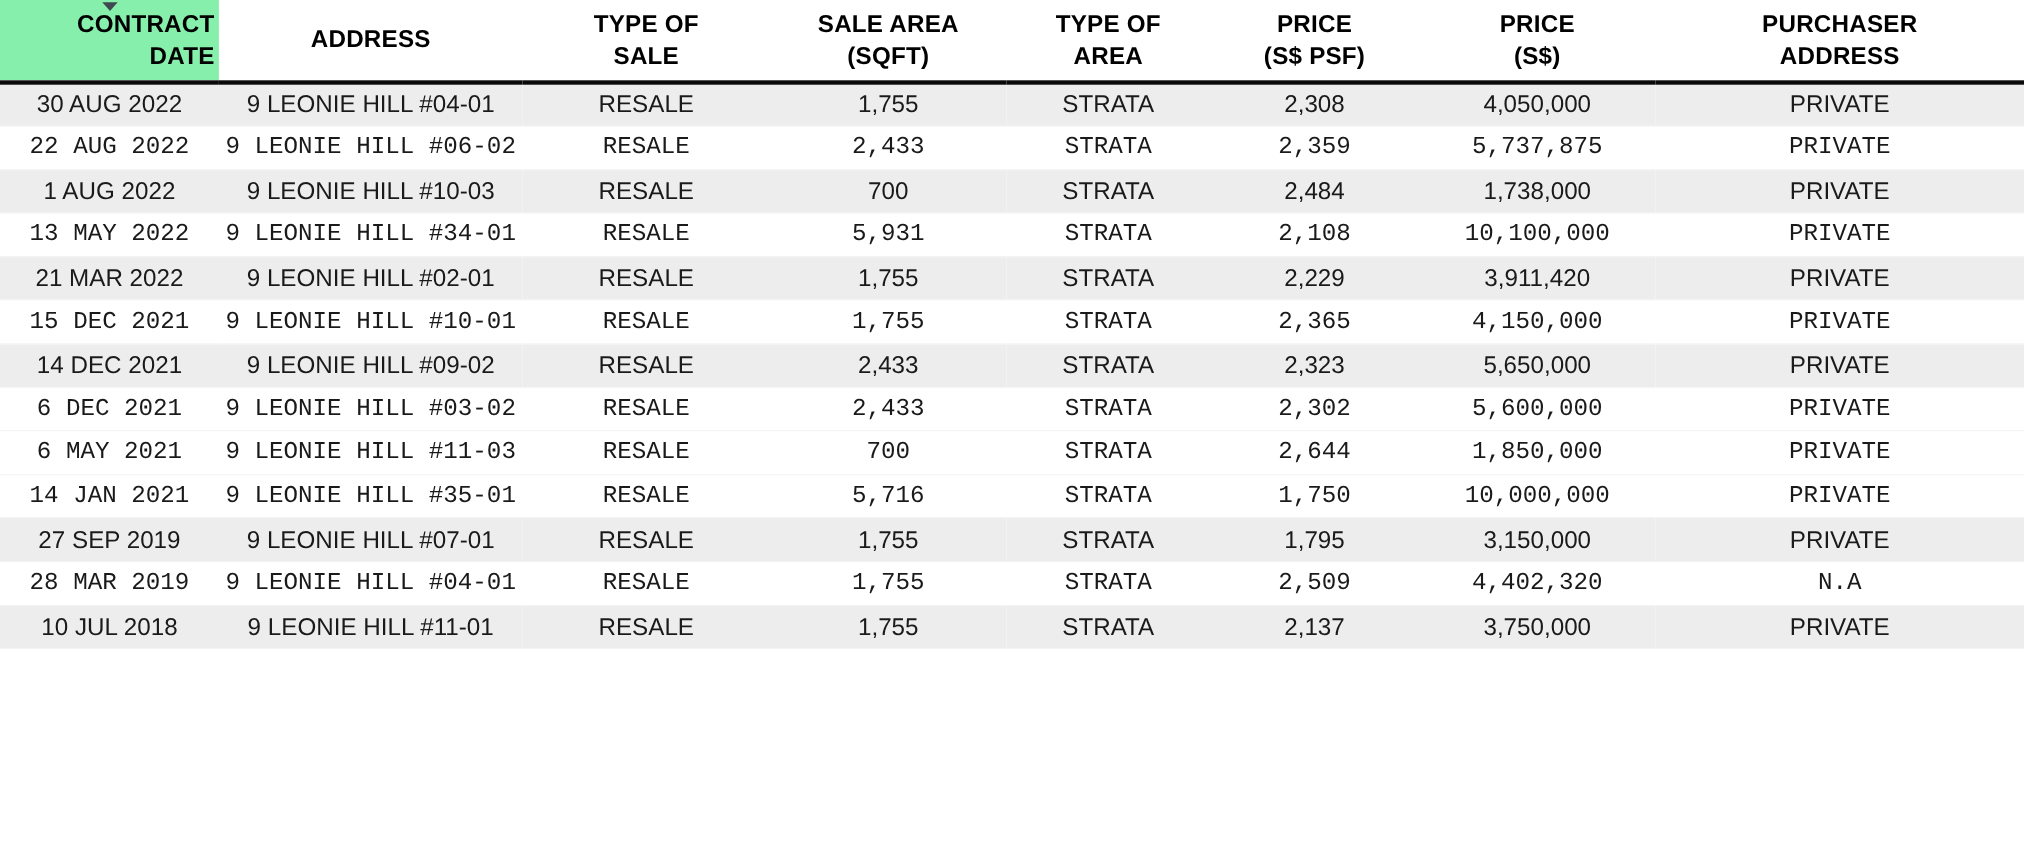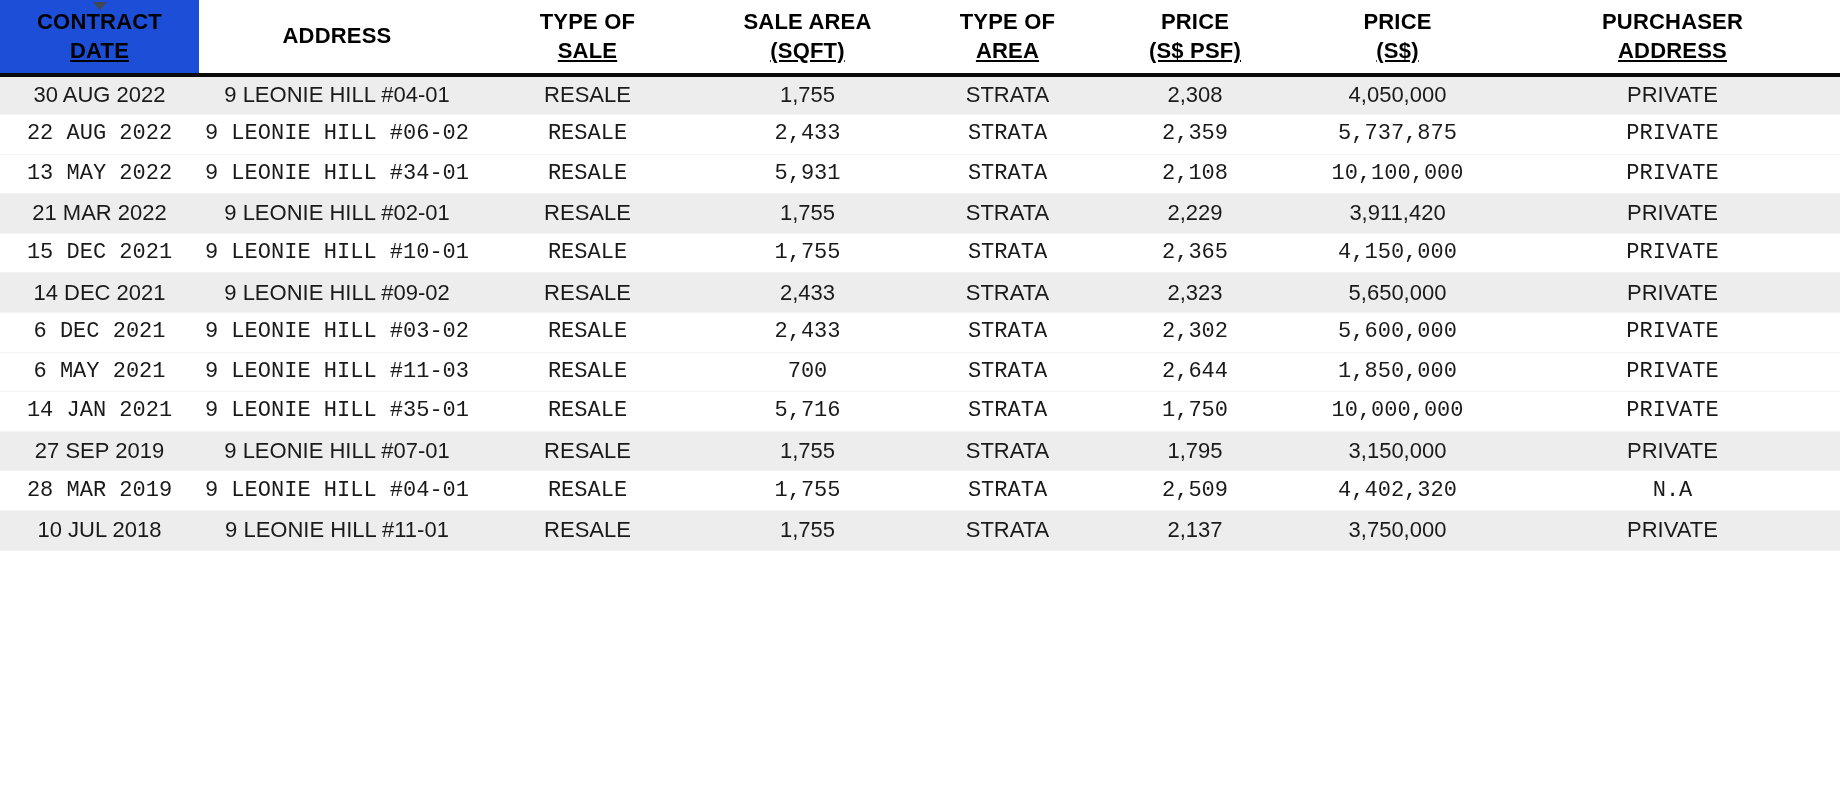--- a/index.html
+++ b/index.html
@@ -43,37 +43,38 @@
     font-size: 22px;
     line-height: 1.28;
     letter-spacing: 0.2px;
     color: #000000;
     background: #ffffff;
     border-bottom: 4px solid #0a0a0a;
     box-sizing: border-box;
     white-space: pre-line;
   }
   thead th.sorted {
-    background: #1d4ed8;
+    background: #86efac;
     position: relative;
+    text-align: right;
   }
   .sort-caret {
     position: absolute;
     top: 2px;
     left: 50%;
     transform: translateX(-50%);
     width: 0;
     height: 0;
     border-left: 7px solid transparent;
     border-right: 7px solid transparent;
     border-top: 8px solid #404852;
   }
 
   .hdr-line1 { display: block; }
-  .hdr-line2 { display: block; text-decoration: underline; }
+  .hdr-line2 { display: block; }
 
   
   tbody tr.data-row {
     height: 39.6px;
   }
   tbody tr.data-row.stripe > td {
     background: #ededed;
   }
   tbody tr.data-row.plain > td {
     background: #ffffff;
@@ -142,20 +143,30 @@
         <tr class="data-row plain">
           <td>22 AUG 2022</td>
           <td>9 LEONIE HILL #06-02</td>
           <td>RESALE</td>
           <td>2,433</td>
           <td>STRATA</td>
           <td>2,359</td>
           <td>5,737,875</td>
           <td>PRIVATE</td>
         </tr>
+        <tr class="data-row stripe">
+          <td>1 AUG 2022</td>
+          <td>9 LEONIE HILL #10-03</td>
+          <td>RESALE</td>
+          <td>700</td>
+          <td>STRATA</td>
+          <td>2,484</td>
+          <td>1,738,000</td>
+          <td>PRIVATE</td>
+        </tr>
         <tr class="data-row plain">
           <td>13 MAY 2022</td>
           <td>9 LEONIE HILL #34-01</td>
           <td>RESALE</td>
           <td>5,931</td>
           <td>STRATA</td>
           <td>2,108</td>
           <td>10,100,000</td>
           <td>PRIVATE</td>
         </tr>

